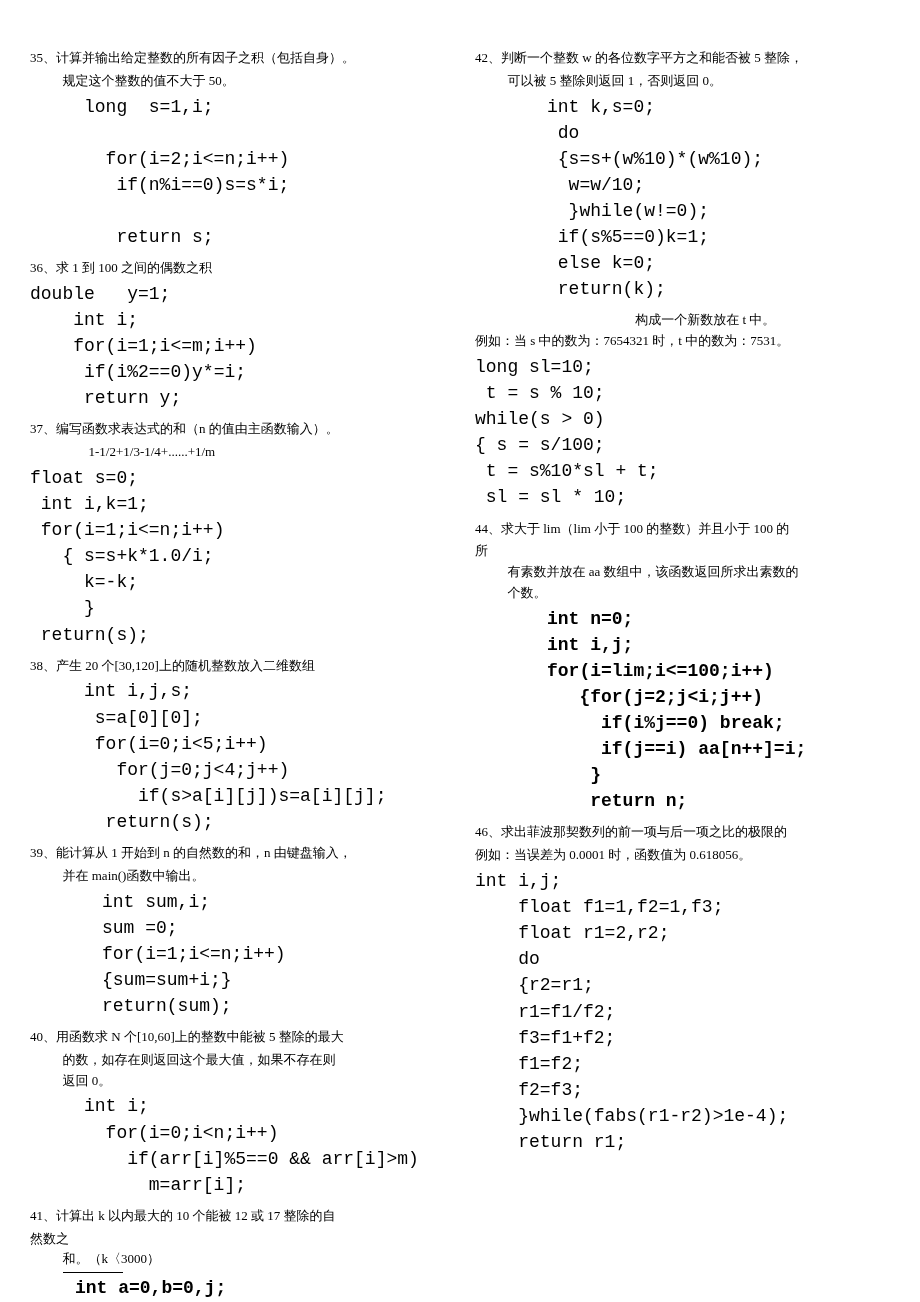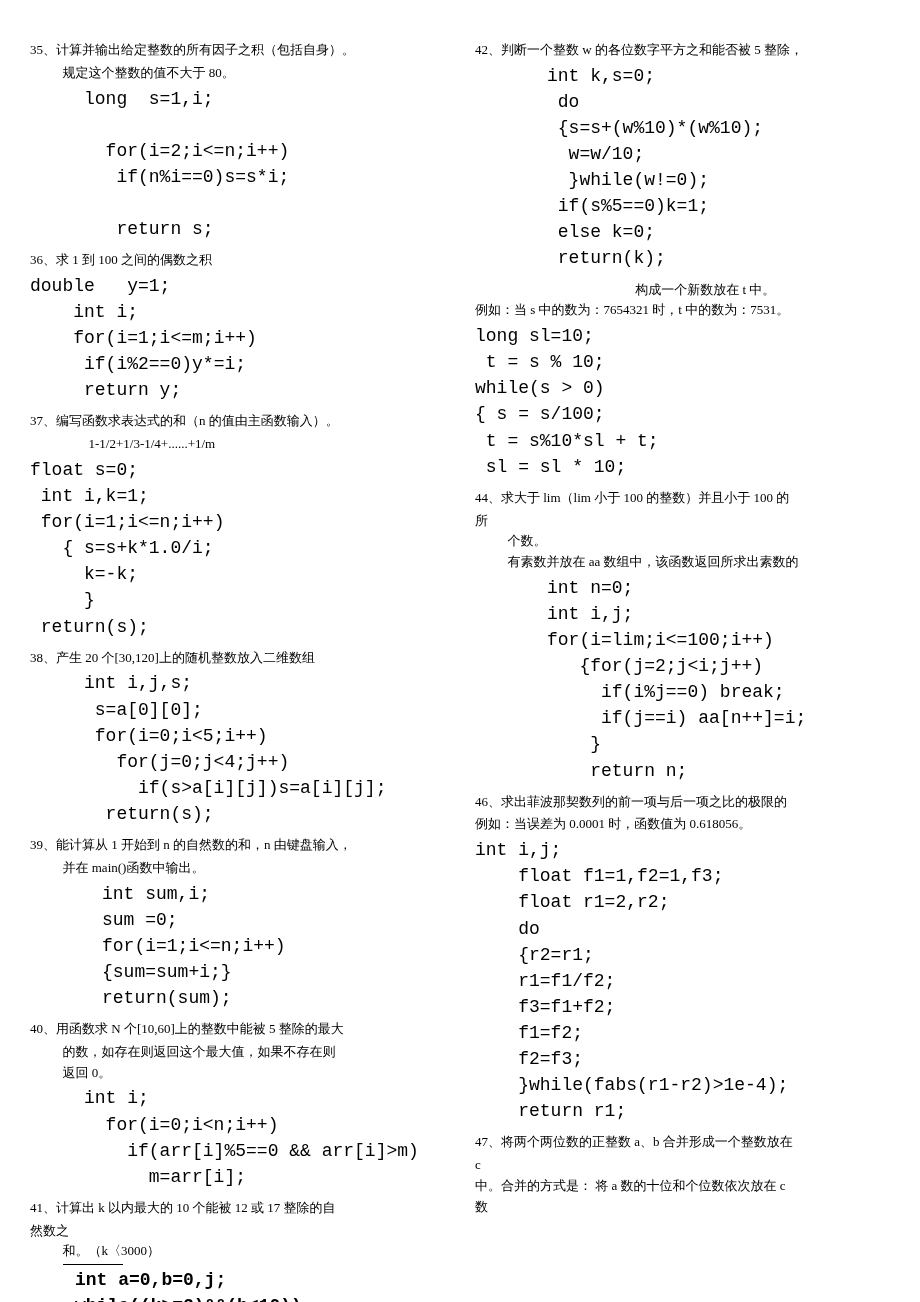--- a/index.html
+++ b/index.html
@@ -21,20 +21,21 @@
     flex: 1;
     min-width: 0;
   }
   .problem {
     margin-bottom: 6px;
   }
   .problem-title {
     text-indent: -2.5em;
     padding-left: 2.5em;
     margin-bottom: 2px;
+    margin-top: 8px;
   }
   .indent {
     padding-left: 2.5em;
   }
   .code {
     font-family: "SimSun", "宋体", "Courier New", monospace;
     white-space: pre;
     font-size: 18px;
     line-height: 1.45;
     margin: 2px 0 8px 0;
@@ -53,21 +54,21 @@
   }
 </style>
 </head>
 <body>
 
 <div class="columns">
   <div class="col">
 
     <div class="problem">
       <div class="problem-title">35、计算并输出给定整数的所有因子之积（包括自身）。</div>
-      <div class="indent">规定这个整数的值不大于 80。</div>
+      <div class="indent">规定这个整数的值不大于 50。</div>
       <div class="code code-indent">long  s=1,i;
 
   for(i=2;i&lt;=n;i++)
    if(n%i==0)s=s*i;
 
    return s;</div>
     </div>
 
     <div class="problem">
       <div class="problem-title">36、求 1 到 100 之间的偶数之积</div>
@@ -133,20 +134,21 @@
     }
     return a;</div>
     </div>
 
   </div>
 
   <div class="col">
 
     <div class="problem">
       <div class="problem-title">42、判断一个整数 w 的各位数字平方之和能否被 5 整除，</div>
+      <div class="indent">可以被 5 整除则返回 1，否则返回 0。</div>
       <div class="code code-indent" style="padding-left:4em;">int k,s=0;
  do
  {s=s+(w%10)*(w%10);
   w=w/10;
   }while(w!=0);
  if(s%5==0)k=1;
  else k=0;
  return(k);</div>
     </div>
 
@@ -157,23 +159,23 @@
  t = s % 10;
 while(s &gt; 0)
 { s = s/100;
  t = s%10*sl + t;
  sl = sl * 10;</div>
     </div>
 
     <div class="problem">
       <div class="problem-title">44、求大于 lim（lim 小于 100 的整数）并且小于 100 的</div>
       <div>所</div>
+      <div class="indent">有素数并放在 aa 数组中，该函数返回所求出素数的</div>
       <div class="indent">个数。</div>
-      <div class="indent">有素数并放在 aa 数组中，该函数返回所求出素数的</div>
-      <div class="code code-indent" style="padding-left:4em;">int n=0;
+      <div class="code code-indent" style="padding-left:4em;font-weight:bold;">int n=0;
 int i,j;
 for(i=lim;i&lt;=100;i++)
    {for(j=2;j&lt;i;j++)
      if(i%j==0) break;
      if(j==i) aa[n++]=i;
     }
     return n;</div>
     </div>
 
 
@@ -186,21 +188,15 @@
     do
     {r2=r1;
     r1=f1/f2;
     f3=f1+f2;
     f1=f2;
     f2=f3;
     }while(fabs(r1-r2)&gt;1e-4);
     return r1;</div>
     </div>
 
-    <div class="problem">
-      <div class="problem-title">47、将两个两位数的正整数 a、b 合并形成一个整数放在</div>
-      <div>c</div>
-      <div>中。合并的方式是：  将 a 数的十位和个位数依次放在 c</div>
-      <div>数</div>
-    </div>
 
   </div>
 </div>
 
 </body></html>

